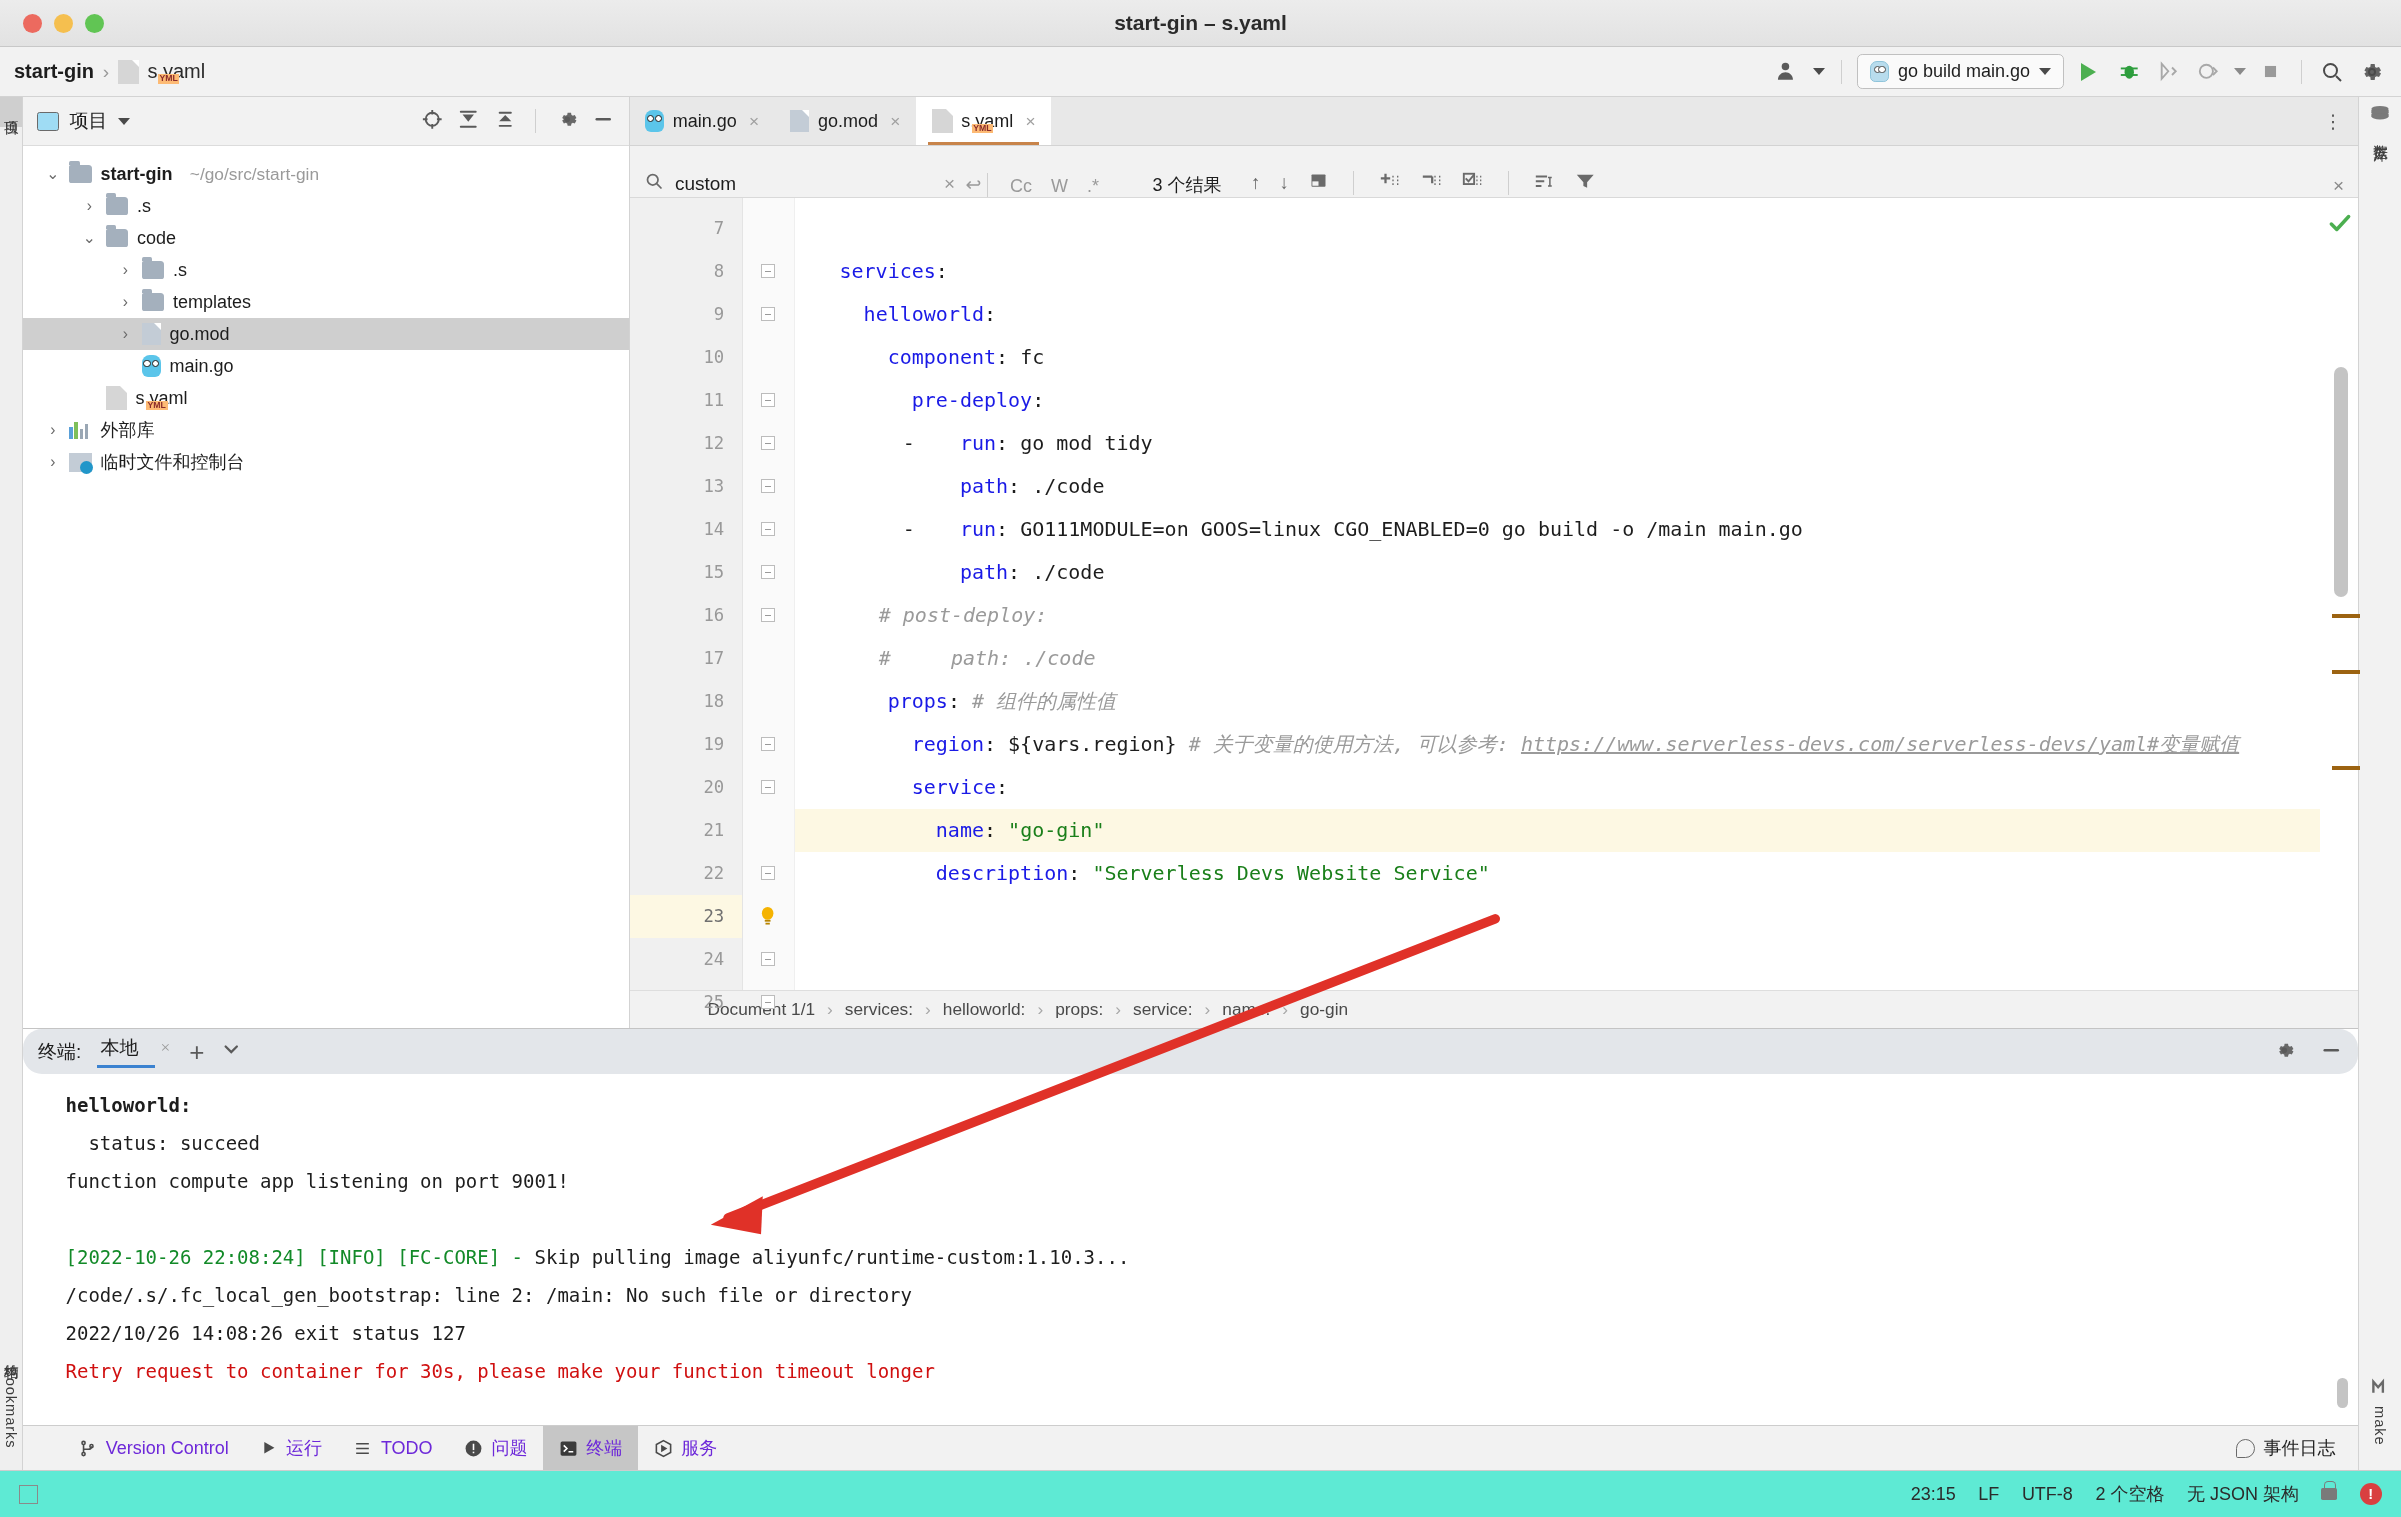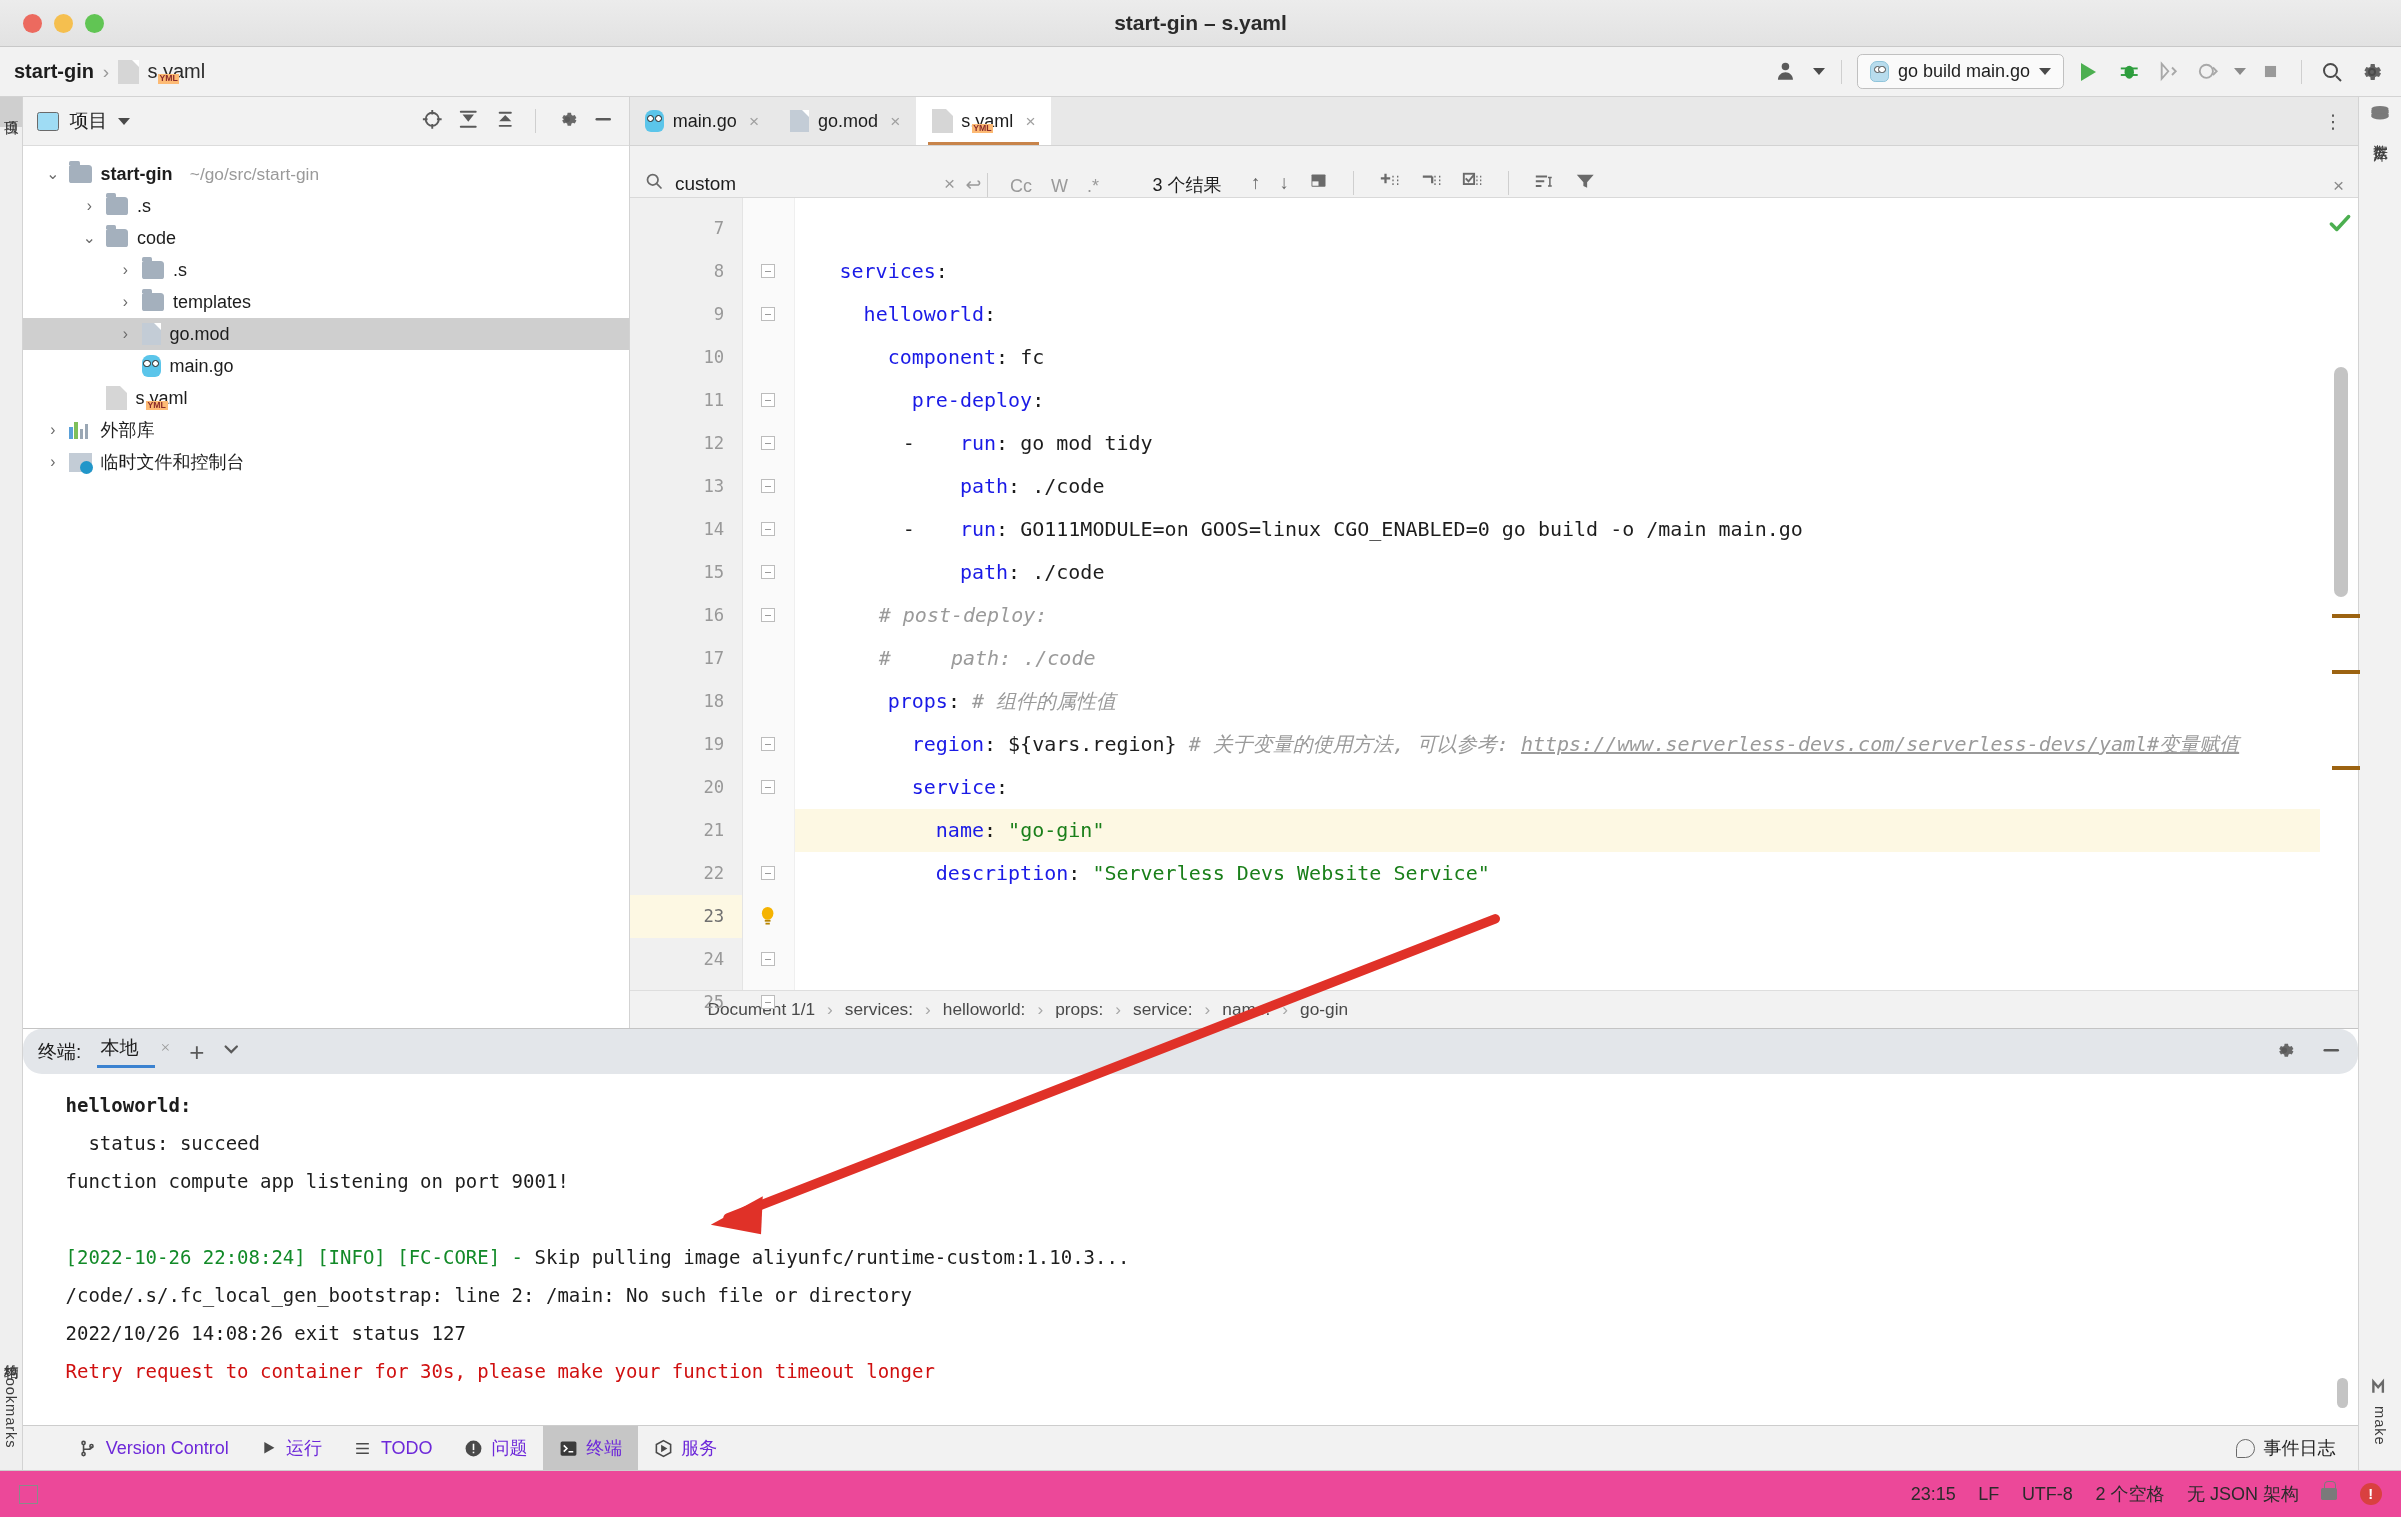--- a/index.html
+++ b/index.html
@@ -246,21 +246,21 @@
   .tw { display: flex; align-items: center; gap: 8.7px; padding: 0 15.6px; height: 45px;
         font-size: 18px; color: #6d28d9; }
   .tw.active { background: #c6c6c6; }
   .tw-ico { color: #4a4a4a; font-size: 16.5px; display: inline-flex; }
   .tw-right { margin-left: auto; display: flex; align-items: center; gap: 8.7px;
               padding-right: 22.5px; font-size: 18px; color: #1d1d1d; }
   .evt-circ { width: 19px; height: 19px; border: 1.7px solid #6a6a6a; border-radius: 50% 50% 50% 1.7px; }
 
   
   .statusbar {
-    height: 47px; flex: 0 0 47px; background: #ec4899; border-top: 0.9px solid #cdcdcd;
+    height: 47px; flex: 0 0 47px; background: #5eead4; border-top: 0.9px solid #cdcdcd;
     display: flex; align-items: center; padding: 6px 19px;
   }
   .sb-left { display: flex; align-items: center; }
   .sb-sq { width: 19px; height: 19px; border: 1.7px solid #8a8a8a; }
   .sb-right { margin-left: auto; display: flex; align-items: center; gap: 22.5px;
               font-size: 18px; color: #2b2b2b; }
   .lock-ico { width: 15.6px; height: 12px; background: #7a7a7a; border-radius: 1.7px;
               position: relative; }
   .lock-ico::before { content:''; position:absolute; top:-7px; left:2.6px; width:9.5px; height:7.8px;
                       border:1.7px solid #7a7a7a; border-bottom:none; border-radius: 4.3px 4.3px 0 0; }

